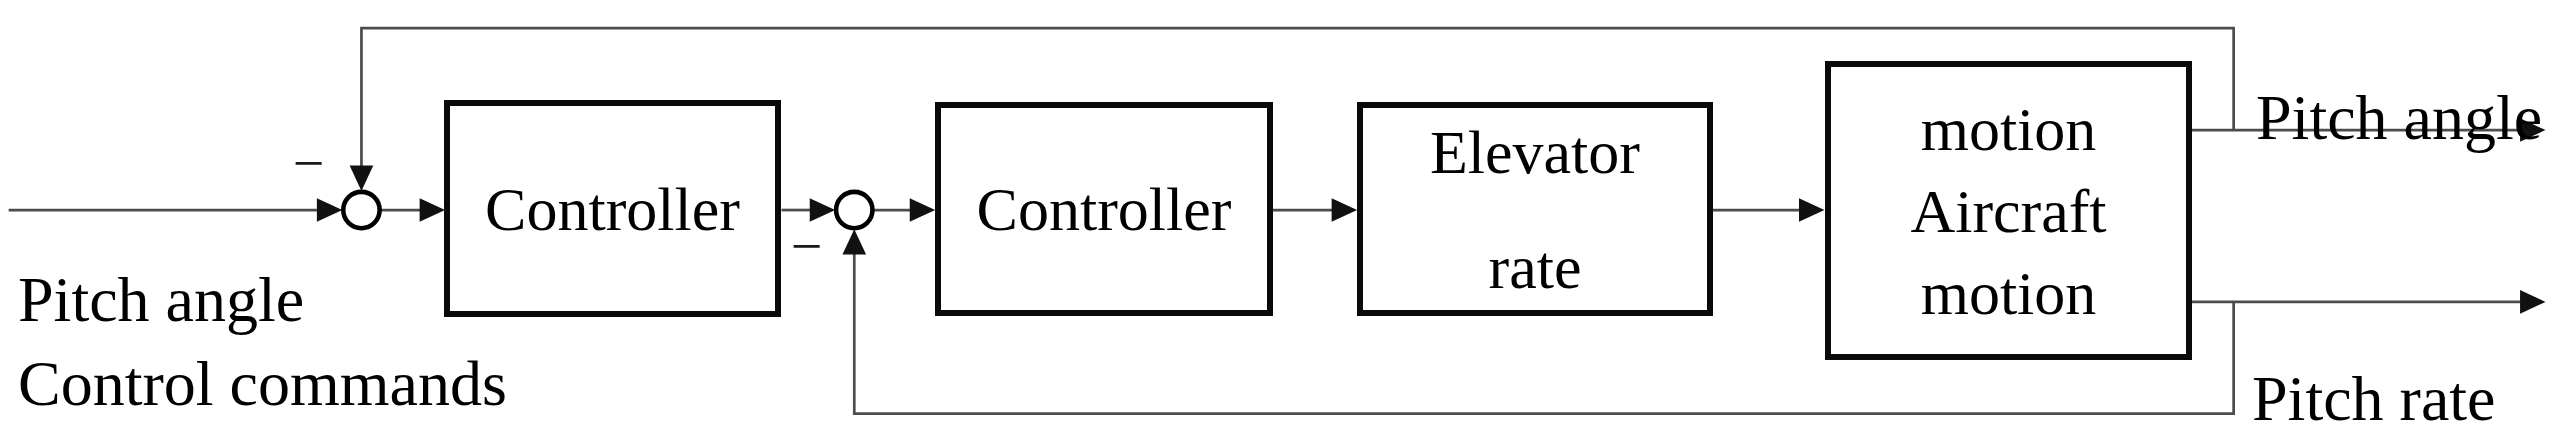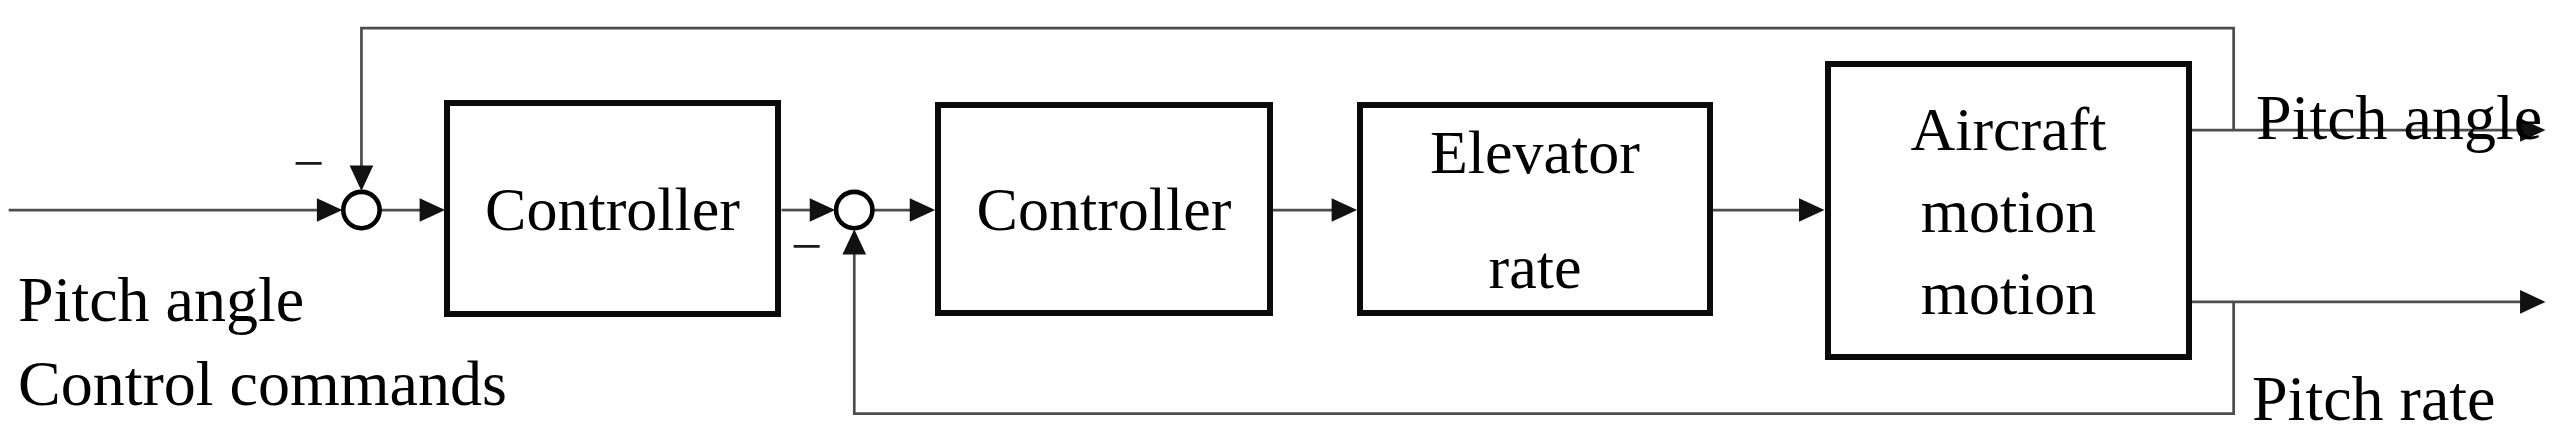--- a/index.html
+++ b/index.html
@@ -117,22 +117,22 @@
   <div class="block block-inner-controller">
     <span>Controller</span>
   </div>
 
   <div class="block block-elevator-loop">
     <span>Elevator</span>
     <span>rate</span>
   </div>
 
   <div class="block block-aircraft-model">
+    <span>motion</span>
     <span>Aircraft</span>
-    <span>motion</span>
     <span>motion</span>
   </div>
 
   <div class="free-label pitch-angle-out-label">Pitch angle</div>
   <div class="free-label pitch-rate-out-label">Pitch rate</div>
 
 </div>
 
 
 </body></html>

